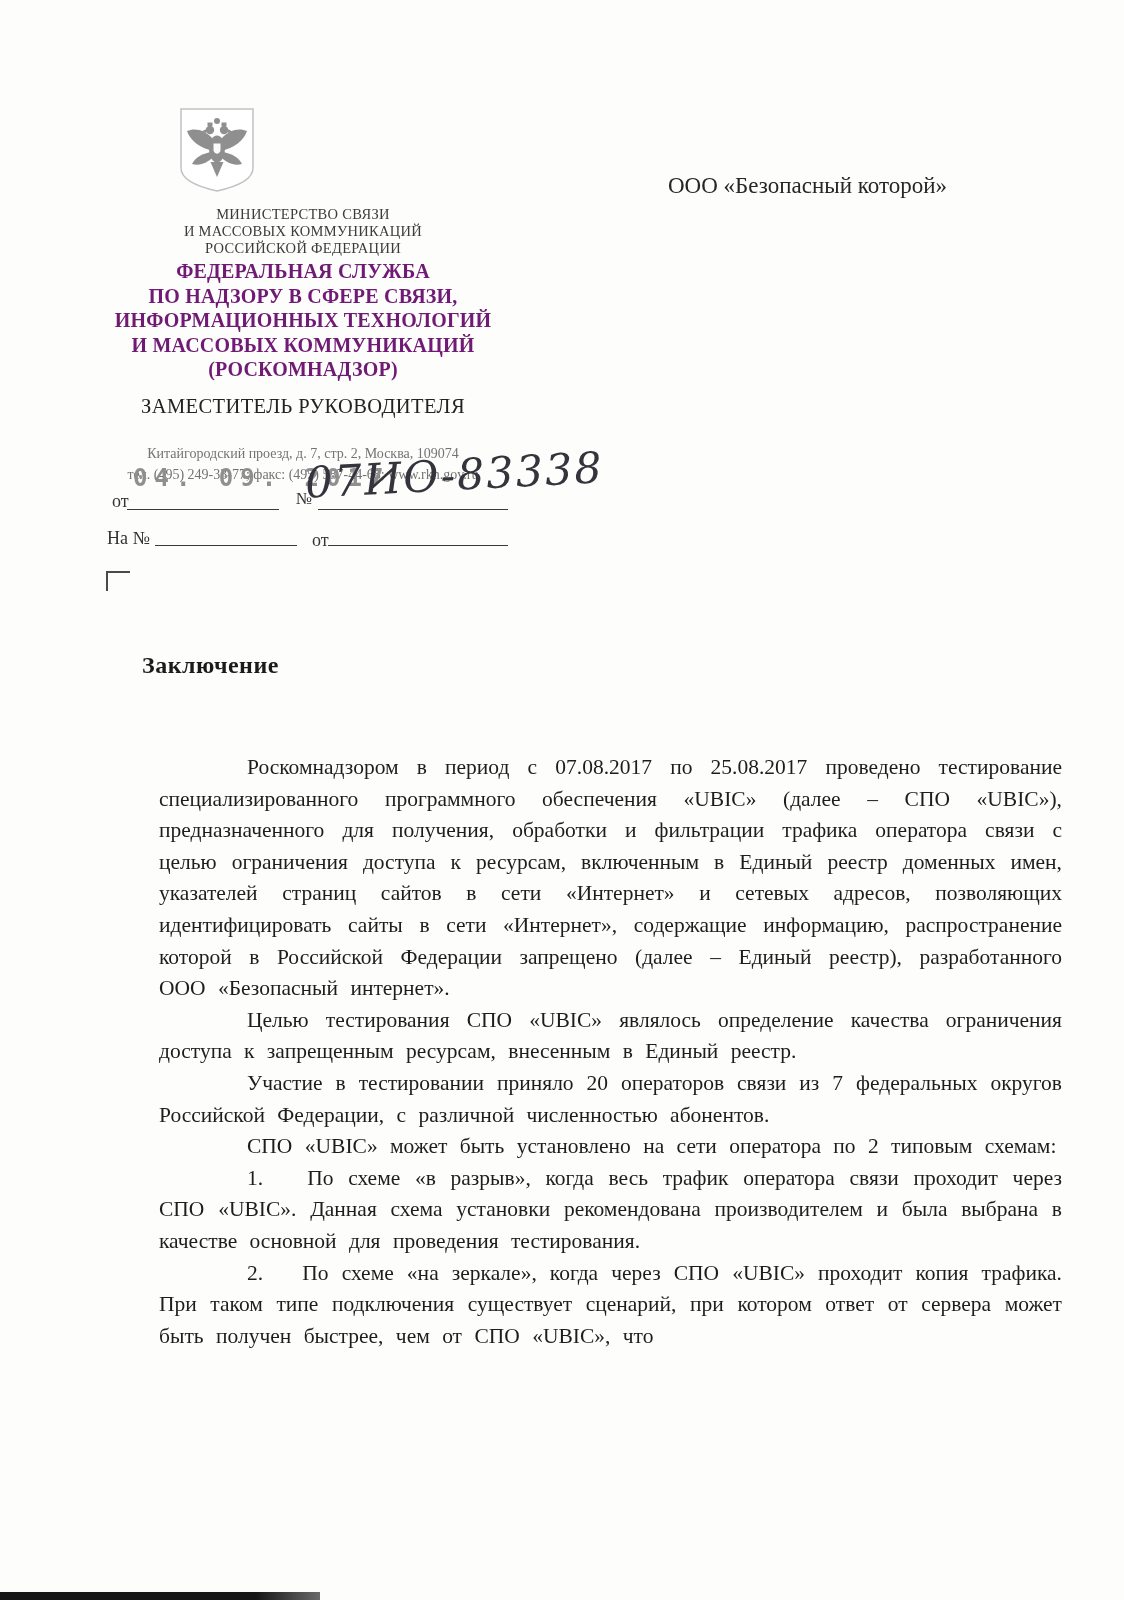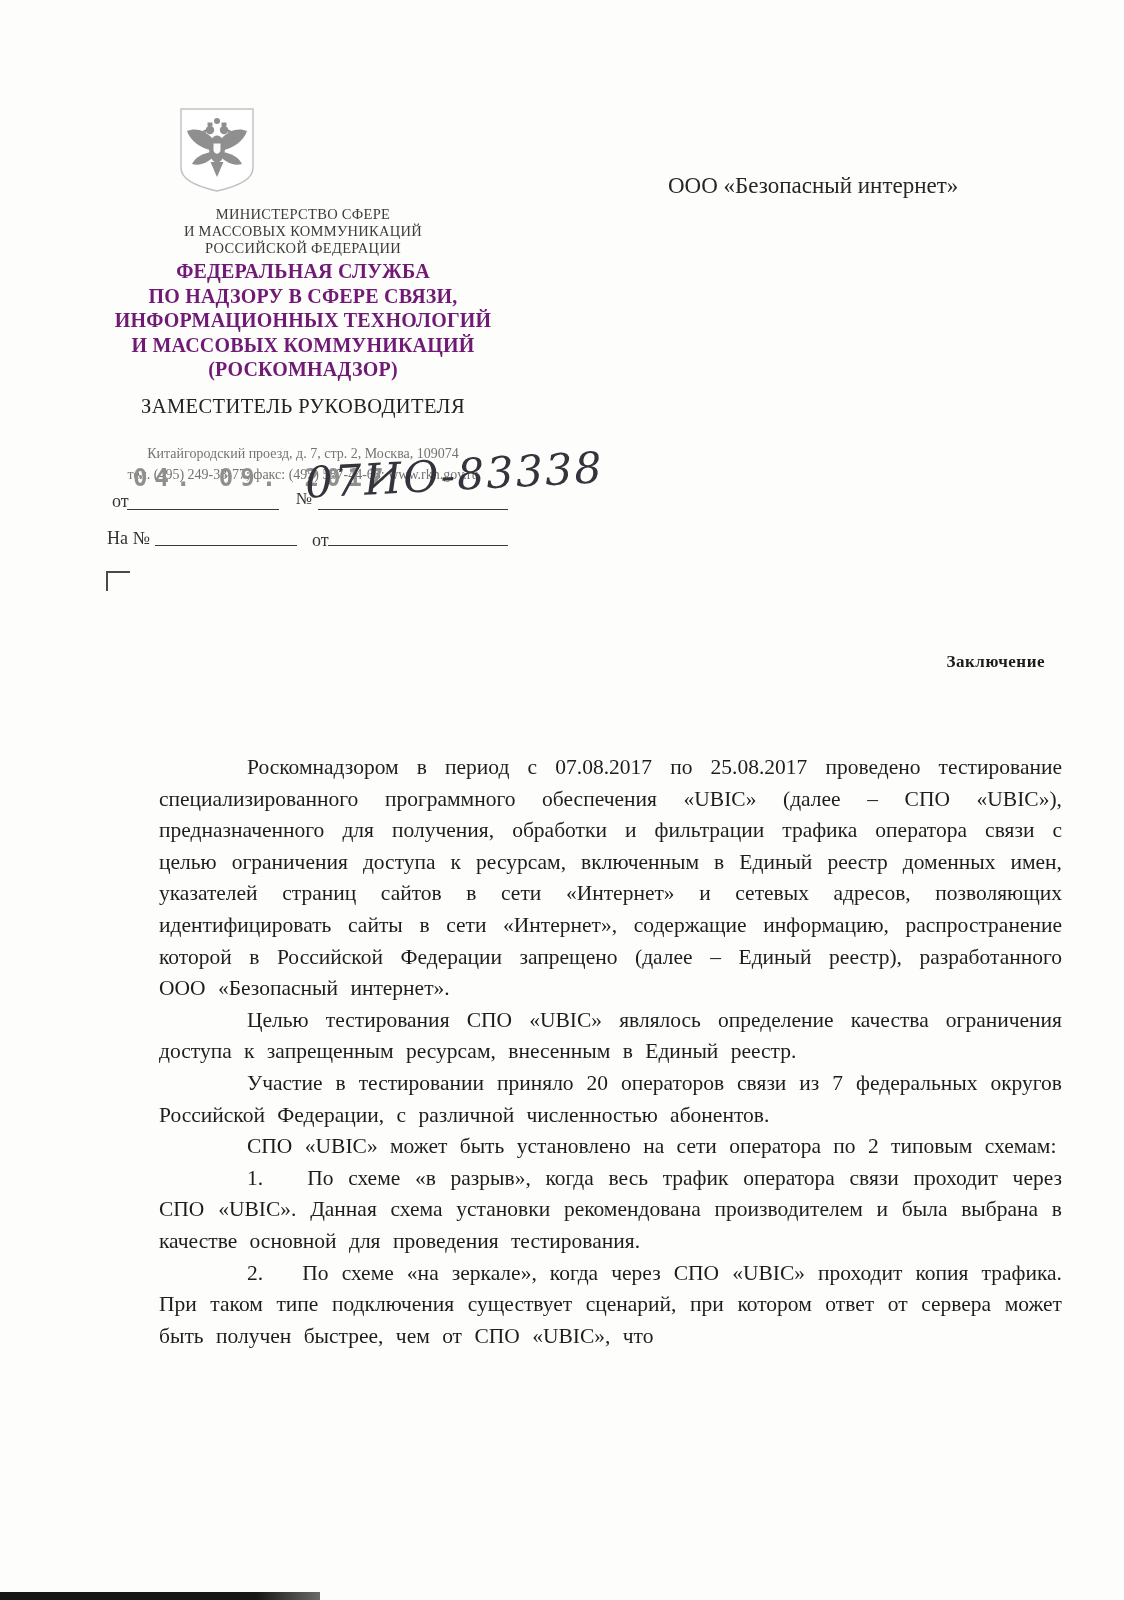--- a/index.html
+++ b/index.html
@@ -40,21 +40,21 @@
     font-size:43px;color:#34343c;letter-spacing:2px;
     transform:rotate(-3deg);white-space:nowrap;
   }
   .corner-mark{position:absolute;left:106px;top:571px;width:22px;height:18px;
     border-left:2px solid #4a4a4a;border-top:2px solid #4a4a4a;}
   
   .recipient{position:absolute;left:668px;top:173px;width:360px;
     font-size:23px;color:#262626;white-space:nowrap;}
   
   .doc-title{position:absolute;left:142px;top:652px;width:903px;
-    text-align:right;font-size:17px;font-weight:bold;color:#1b1b1b;letter-spacing:.5px;}
+    text-align:left;font-size:24px;font-weight:bold;color:#1b1b1b;letter-spacing:.5px;}
   .body-text{position:absolute;left:159px;top:740px;width:903px;
     font-size:21.5px;line-height:31.6px;text-align:justify;color:#1d1d1d;
     word-spacing:7px;margin-top:12px;}
   .body-text p{margin:0;text-indent:88px;}
   
   .scan-bar{position:absolute;left:0;top:1592px;width:320px;height:8px;
     background:linear-gradient(to right,#161616 80%,#6a6a6a);}
 </style>
 </head>
 <body>
@@ -78,21 +78,21 @@
         <path d="M45 46 C54 47 62 51.5 65 58 C56.5 60.5 48.5 56 43.5 50.5 Z"></path>
         <ellipse cx="40" cy="43" rx="8" ry="13.5"></ellipse>
         <path d="M33.5 56 L40 71 L46.5 56 Z"></path>
       </g>
       <path d="M36.5 37.5 h7 v6.5 q0 2.8 -3.5 3.8 q-3.5 -1 -3.5 -3.8 Z" fill="#fcfcfb"></path>
     </svg>
   </div>
 
   <div class="lh-col">
     <div class="ministry">
-      <span>МИНИСТЕРСТВО СФЕРЕ</span>
+      <span>МИНИСТЕРСТВО СВЯЗИ</span>
       <span>И МАССОВЫХ КОММУНИКАЦИЙ</span>
       <span>РОССИЙСКОЙ ФЕДЕРАЦИИ</span>
     </div>
     <div class="agency">
       <span>ФЕДЕРАЛЬНАЯ СЛУЖБА</span>
       <span>ПО НАДЗОРУ В СФЕРЕ СВЯЗИ,</span>
       <span>ИНФОРМАЦИОННЫХ ТЕХНОЛОГИЙ</span>
       <span>И МАССОВЫХ КОММУНИКАЦИЙ</span>
       <span>(РОСКОМНАДЗОР)</span>
     </div>
@@ -110,21 +110,21 @@
   <div class="ref-line" style="left:318px;top:509px;width:190px;"></div>
   <div class="handwritten">07ИО-83338</div>
 
   <span class="ref-label" style="left:107px;top:528px;">На №</span>
   <div class="ref-line" style="left:155px;top:545px;width:142px;"></div>
   <span class="ref-label" style="left:312px;top:530px;">от</span>
   <div class="ref-line" style="left:328px;top:545px;width:180px;"></div>
 
   <div class="corner-mark"></div>
 
-  <div class="recipient">ООО «Безопасный интернет»</div>
+  <div class="recipient">ООО «Безопасный которой»</div>
 
   <div class="doc-title">Заключение</div>
 
   <div class="body-text">
     <p>Роскомнадзором в период с 07.08.2017 по 25.08.2017 проведено тестирование специализированного программного обеспечения «UBIC» (далее – СПО «UBIC»), предназначенного для получения, обработки и фильтрации трафика оператора связи с целью ограничения доступа к ресурсам, включенным в Единый реестр доменных имен, указателей страниц сайтов в сети «Интернет» и сетевых адресов, позволяющих идентифицировать сайты в сети «Интернет», содержащие информацию, распространение которой в Российской Федерации запрещено (далее – Единый реестр), разработанного ООО «Безопасный интернет».</p>
     <p>Целью тестирования СПО «UBIC» являлось определение качества ограничения доступа к запрещенным ресурсам, внесенным в Единый реестр.</p>
     <p>Участие в тестировании приняло 20 операторов связи из 7 федеральных округов Российской Федерации, с различной численностью абонентов.</p>
     <p>СПО «UBIC» может быть установлено на сети оператора по 2 типовым схемам:</p>
     <p>1.&nbsp;&nbsp;&nbsp;По схеме «в разрыв», когда весь трафик оператора связи проходит через СПО «UBIC». Данная схема установки рекомендована производителем и была выбрана в качестве основной для проведения тестирования.</p>
     <p>2.&nbsp;&nbsp;&nbsp;По схеме «на зеркале», когда через СПО «UBIC» проходит копия трафика. При таком типе подключения существует сценарий, при котором ответ от сервера может быть получен быстрее, чем от СПО «UBIC», что</p>

